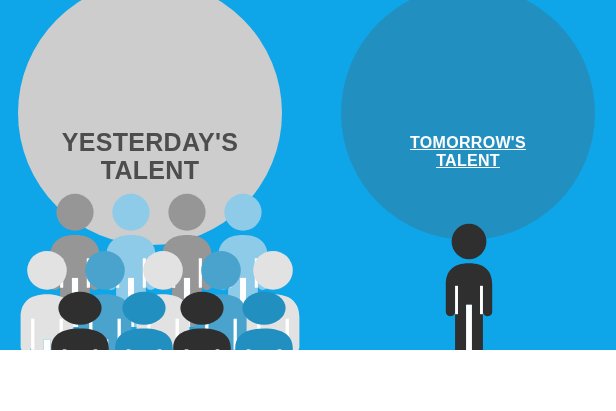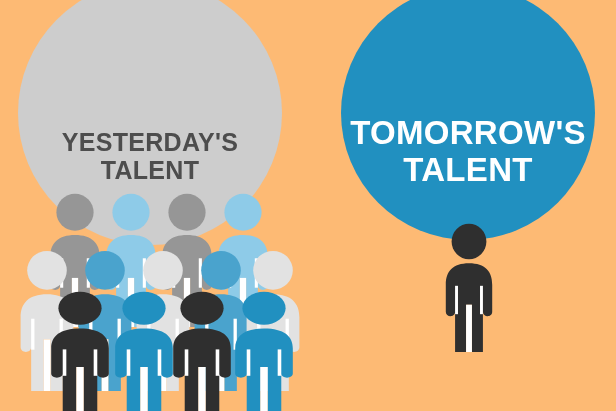--- a/index.html
+++ b/index.html
@@ -6,22 +6,22 @@
     margin: 0;
     padding: 0;
     background: #ffffff;
   }
   body {
     font-family: "Liberation Sans", sans-serif;
   }
   #canvas {
     position: relative;
     width: 616px;
-    height: 411px;
-    background: #fdba74;
+    height: 350px;
+    background: #0ea5e9;
     overflow: hidden;
   }
   .circle {
     position: absolute;
     border-radius: 50%;
     display: flex;
     align-items: center;
     justify-content: center;
     text-align: center;
   }
@@ -44,23 +44,24 @@
     line-height: 1.12;
     letter-spacing: 0.3px;
     padding-top: 86px;
     white-space: pre-line;
   }
   #label-yesterday {
     font-size: 25px;
     color: #4d4d4d;
   }
   #label-tomorrow {
-    font-size: 33px;
+    font-size: 16px;
     color: #ffffff;
     padding-top: 78px;
+    text-decoration: underline;
   }
   .figure {
     position: absolute;
   }
   .figure svg {
     display: block;
     width: 100%;
     height: 100%;
   }
   #crowd {

